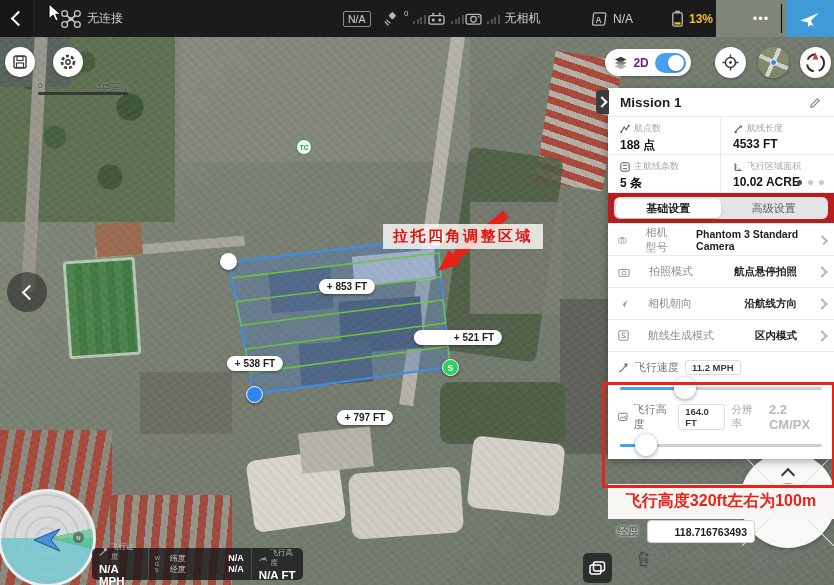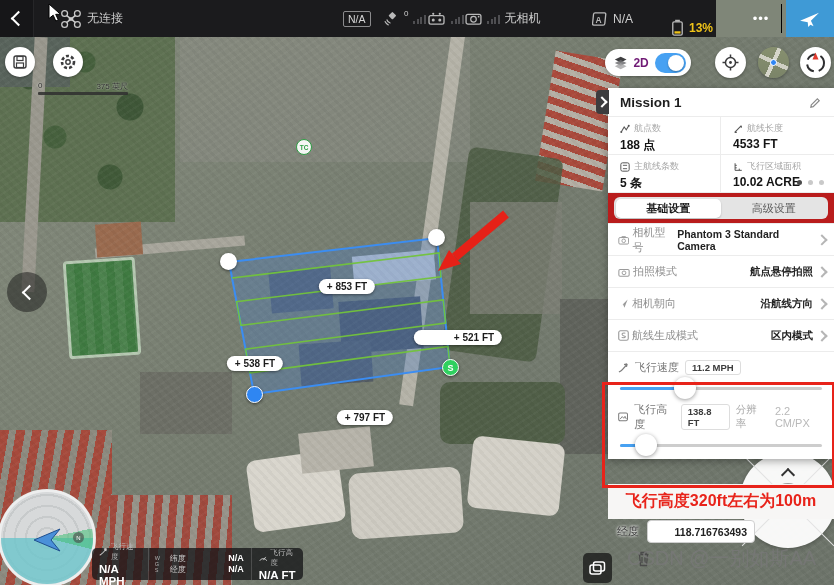--- a/index.html
+++ b/index.html
@@ -55,30 +55,30 @@
   .stat:nth-child(odd){border-right:1px solid #ececec;}
   .stat .sl{font-size:9px;color:#a6a6a6;display:flex;align-items:center;gap:4px;}
   .stat .sv{font-size:12px;font-weight:bold;color:#141414;margin-top:2px;}
   .dots{position:absolute;right:10px;bottom:7px;display:flex;gap:6px;}
   .dots i{width:5px;height:5px;border-radius:50%;background:#c9c9c9;}
   .dots i.on{background:#4a4a4a;}
   .tabswrap{background:#b91c1c;padding:4px 6px 4px 6px;}
   .tabs{background:#e4e4e4;border-radius:6px;display:flex;height:22px;padding:1.5px;box-sizing:border-box;}
   .tab{flex:1;display:flex;align-items:center;justify-content:center;font-size:11px;color:#5c5c5c;border-radius:5px;}
   .tab.active{background:#fff;color:#1c1c1c;font-weight:bold;box-shadow:0 1px 2px rgba(0,0,0,.2);}
-  .srow{height:31px;display:flex;align-items:center;padding:0 8px 0 10px;border-top:1px solid #ececec;gap:3px;}
+  .srow{height:31px;display:flex;align-items:center;padding:0 8px 0 10px;border-top:1px solid #ececec;gap:19px;}
   .srow .rl{font-size:11px;color:#8f8f8f;}
   .srow .rv{margin-left:auto;font-size:10.5px;font-weight:600;color:#222;}
   .srow .rc7{color:#b5b5b5;margin-left:2px;}
   .sliders{border-top:1px solid #ececec;padding:6px 0 8px 0;}
   .slrow1{display:flex;align-items:center;gap:6px;padding:2px 10px;}
   .slrow1 .rl{font-size:11px;color:#777;}
   .valbox{font-size:9.5px;color:#3c3c3c;border:1px solid #ddd;border-radius:3px;padding:1px 6px;font-weight:600;}
   .resl{margin-left:auto;font-size:10.5px;color:#a9a9a9;}
-  .resv{font-size:11px;color:#b9b9b9;font-weight:400;margin-left:4px;}
+  .resv{font-size:13px;color:#b9b9b9;font-weight:700;margin-left:4px;}
   .track{position:relative;margin:10px 12px 8px 12px;height:3px;background:#cdcdcd;border-radius:2px;}
   .fill{position:absolute;left:0;top:0;height:3px;background:#47a1f2;border-radius:2px;}
   .thumb{position:absolute;top:-10px;width:22px;height:22px;border-radius:50%;background:#fff;box-shadow:0 1px 4px rgba(0,0,0,.4);}
   .hlbox{position:absolute;left:602px;top:382px;width:227px;height:100px;border:3px solid #e8231a;z-index:40;pointer-events:none;}
   .noteband{position:absolute;left:608px;top:484px;width:226px;height:35px;background:#f7f6f5;z-index:20;display:flex;align-items:center;justify-content:center;}
   .noteband span{font-size:16px;font-weight:bold;color:#e8231a;}
   
   .coordrow{position:absolute;z-index:18;display:flex;align-items:center;gap:8px;}
   .coordrow .cl{font-size:11px;color:#3a3a3a;text-shadow:0 0 3px #fff,0 0 3px #fff;}
   .coordrow input{width:92px;height:21px;background:#fff;border:1px solid #cfcfcf;border-radius:4px;text-align:right;padding:0 7px;font-size:10.5px;font-weight:bold;color:#222;font-family:inherit;}
@@ -163,20 +163,21 @@
     <div class="pill" style="left:255px;top:319px;">+ 538 FT</div>
     <div class="pill" style="left:365px;top:373px;">+ 797 FT</div>
 
     <div class="handle white" style="left:220px;top:216px;"></div>
     <div class="handle white" style="left:428px;top:192px;"></div>
     <div class="handle blue" style="left:246px;top:349px;"></div>
     <div class="handle green" style="left:442px;top:322px;">S</div>
 
     <div class="tcmark" style="left:296px;top:102px;">TC</div>
 
+    <div class="annot">拉托四角调整区域</div>
 
     <div class="mapbtn" style="left:5px;top:10px;">
       <svg width="16" height="16" viewBox="0 0 16 16">
         <rect x="2" y="2" width="12" height="12" rx="2" fill="none" stroke="#3c3c3e" stroke-width="1.4"></rect>
         <rect x="5" y="2.5" width="6" height="4" fill="none" stroke="#3c3c3e" stroke-width="1.2"></rect>
         <rect x="4.5" y="9" width="7" height="4.5" fill="none" stroke="#3c3c3e" stroke-width="1.2"></rect>
       </svg>
     </div>
     <div class="mapbtn" style="left:53px;top:10px;">
       <svg width="18" height="18" viewBox="0 0 18 18">
@@ -391,21 +392,21 @@
       <div class="track">
         <div class="fill" style="width: 32%;"></div>
         <div class="thumb" style="left: calc(32% - 11px);"></div>
       </div>
       <div class="slrow1" style="margin-top:10px;">
         <svg width="11" height="10" viewBox="0 0 12 11">
           <rect x="0.8" y="0.8" width="10.4" height="9" rx="1.5" fill="none" stroke="#7c7c7c" stroke-width="1.2"></rect>
           <path d="M2.5 8 l2.5-3 1.8 2 1.5-2.3 1.6 3.3" fill="none" stroke="#7c7c7c" stroke-width="1.1"></path>
         </svg>
         <span class="rl">飞行高度</span>
-        <span class="valbox">138.8 FT</span>
+        <span class="valbox">164.0 FT</span>
         <span class="resl">分辨率</span>
         <span class="resv">2.2 CM/PX</span>
       </div>
       <div class="track" style="margin-bottom:4px;">
         <div class="fill" style="width: 13%;"></div>
         <div class="thumb" style="left: calc(13% - 11px);"></div>
       </div>
     </div>
   </div>
 
@@ -496,21 +497,21 @@
         </span>
       <span class="tbtxt">无相机</span>
     </div>
     <div class="seg" style="left:592px;">
       <svg width="16" height="16" viewBox="0 0 17 17">
         <rect x="2" y="2" width="13" height="13" rx="1.5" fill="none" stroke="#b9b9b9" stroke-width="1.4" transform="skewX(-6)"></rect>
         <text x="7" y="12.5" font-size="9" font-weight="bold" fill="#b9b9b9" font-family="Liberation Sans,sans-serif" text-anchor="middle">A</text>
       </svg>
       <span class="tbtxt">N/A</span>
     </div>
-    <div class="seg" style="left:671px;margin-top:9px;">
+    <div class="seg" style="left:671px;">
       <svg width="13" height="17" viewBox="0 0 13 18">
         <rect x="4" y="0.8" width="5" height="2" fill="#b9b9b9"></rect>
         <rect x="1.5" y="3" width="10" height="14" rx="1.5" fill="none" stroke="#b9b9b9" stroke-width="1.4"></rect>
         <rect x="3.3" y="13" width="6.4" height="2.4" fill="#f0c419"></rect>
       </svg>
       <span class="tbtxt yellow">13%</span>
     </div>
     <div class="morebtn">•••</div>
     <div class="tbdivider"></div>
     <div class="flybtn">

